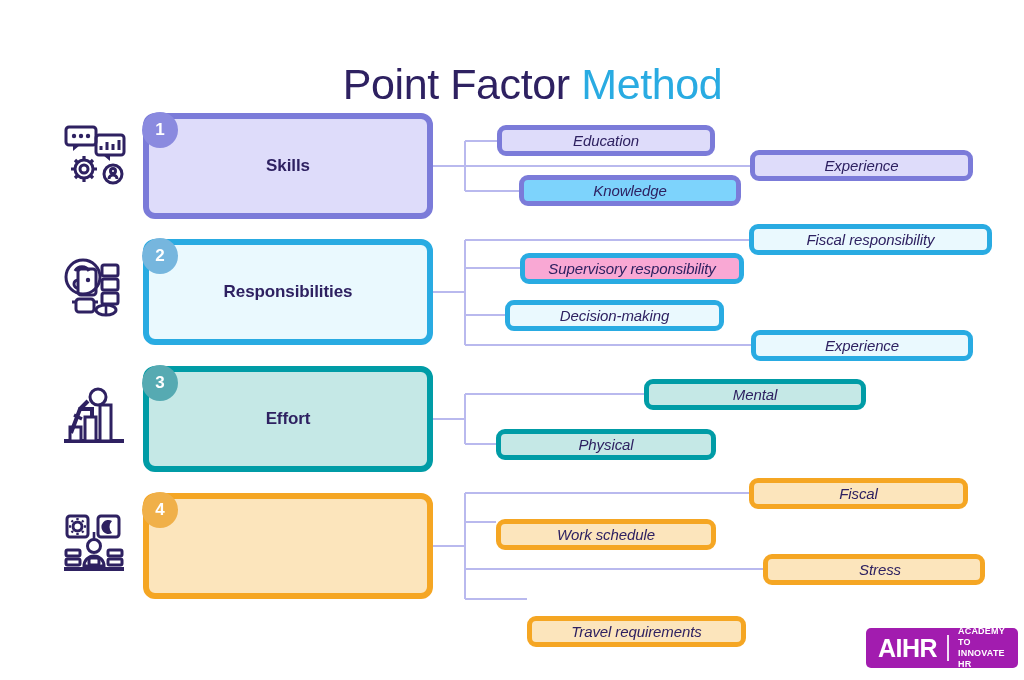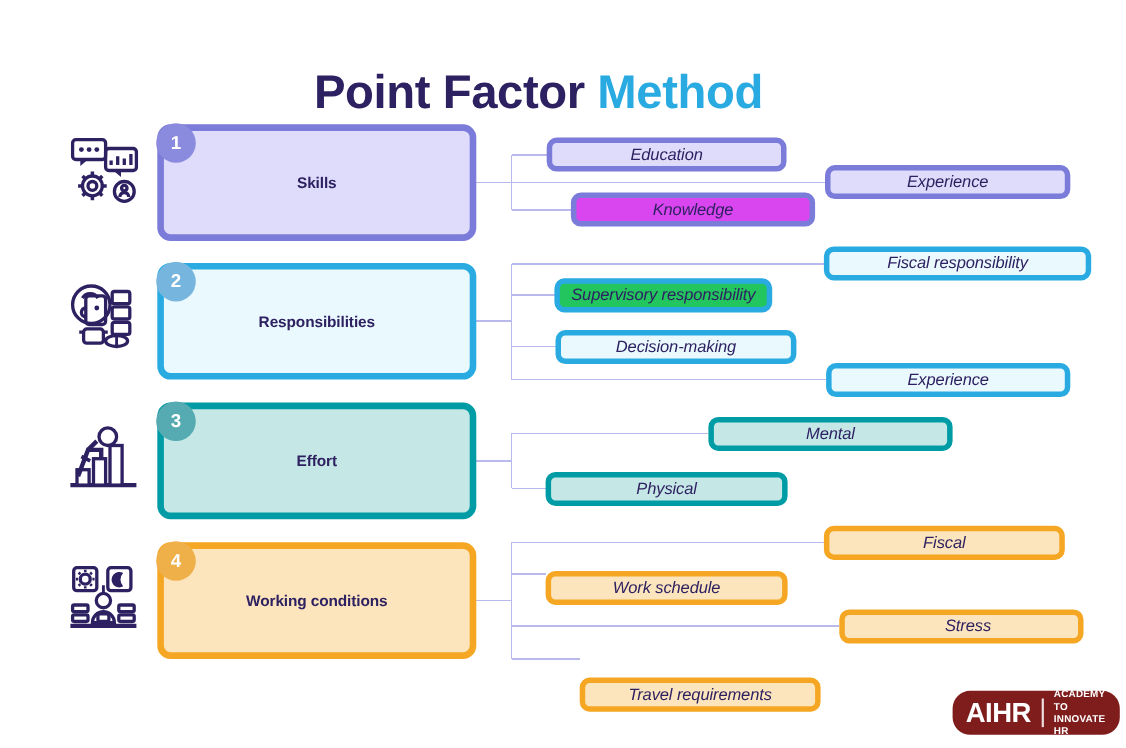--- a/index.html
+++ b/index.html
@@ -17,24 +17,25 @@
   }
 
   
   #page-title {
     position: absolute;
     top: 34px;
     left: 0;
     width: 979px;
     text-align: center;
     font-size: 43px;
-    font-weight: bold;
+    font-weight: normal;
     letter-spacing: -0.4px;
     line-height: 1;
     white-space: nowrap;
+    padding-left: 43px;
   }
   #page-title .t-dark { color: #2E2161; }
   #page-title .t-accent { color: #29ABE2; }
 
   
   #connectors {
     position: absolute;
     top: 0; left: 0;
     width: 1024px;
     height: 680px;
@@ -54,21 +55,21 @@
     position: absolute;
     box-sizing: border-box;
     border-radius: 12px;
     border-style: solid;
     border-width: 6px;
     display: flex;
     align-items: center;
     justify-content: center;
   }
   .cat-box .cat-label {
-    font-size: 14px;
+    font-size: 17px;
     font-weight: bold;
     color: #2E2161;
     text-align: center;
     letter-spacing: -0.1px;
   }
   .cat-badge {
     position: absolute;
     top: -7px;
     left: -7px;
     width: 36px;
@@ -101,22 +102,22 @@
     letter-spacing: -0.1px;
   }
 
   
   #logo {
     position: absolute;
     left: 866px;
     top: 628px;
     width: 152px;
     height: 40px;
-    background: #7f1d1d;
-    border-radius: 16px;
+    background: #a21caf;
+    border-radius: 5px;
     display: flex;
     align-items: center;
     padding-left: 12px;
     box-sizing: border-box;
   }
   #logo .logo-mark {
     color: #ffffff;
     font-size: 25px;
     font-weight: bold;
     letter-spacing: -0.5px;
@@ -246,33 +247,33 @@
   <span class="cat-badge" style="background:#8A8ADF;">1</span>
   <span class="cat-label">Skills</span>
 </div>
 
 <div class="sub-box" style="left:497px; top:125px; width:218px; height:31px; background:#DEDCFA; border-color:#7B7BD9;">
   <span class="sub-label">Education</span>
 </div>
 <div class="sub-box" style="left:750px; top:150px; width:223px; height:31px; background:#DEDCFA; border-color:#7B7BD9;">
   <span class="sub-label">Experience</span>
 </div>
-<div class="sub-box" style="left:519px; top:175px; width:222px; height:31px; background:#d946ef; border-color:#7B7BD9;">
+<div class="sub-box" style="left:519px; top:175px; width:222px; height:31px; background:#7dd3fc; border-color:#7B7BD9;">
   <span class="sub-label">Knowledge</span>
 </div>
 
 <div class="cat-box" style="left:143px; top:239px; width:290px; height:106px; background:#EAF9FE; border-color:#29ABE2;">
   <span class="cat-badge" style="background:#76B6DE;">2</span>
   <span class="cat-label">Responsibilities</span>
 </div>
 
 <div class="sub-box" style="left:749px; top:224px; width:243px; height:31px; background:#EAF9FE; border-color:#29ABE2;">
   <span class="sub-label">Fiscal responsibility</span>
 </div>
-<div class="sub-box" style="left:504px; top:253px; width:198px; height:31px; background:#22c55e; border-color:#29ABE2;">
+<div class="sub-box" style="left:520px; top:253px; width:224px; height:31px; background:#f9a8d4; border-color:#29ABE2;">
   <span class="sub-label">Supervisory responsibility</span>
 </div>
 <div class="sub-box" style="left:505px; top:300px; width:219px; height:31px; background:#EAF9FE; border-color:#29ABE2;">
   <span class="sub-label">Decision-making</span>
 </div>
 <div class="sub-box" style="left:751px; top:330px; width:222px; height:31px; background:#EAF9FE; border-color:#29ABE2;">
   <span class="sub-label">Experience</span>
 </div>
 
 <div class="cat-box" style="left:143px; top:366px; width:290px; height:106px; background:#C5E8E6; border-color:#009CA6;">
@@ -282,21 +283,20 @@
 
 <div class="sub-box" style="left:644px; top:379px; width:222px; height:31px; background:#C5E8E6; border-color:#009CA6;">
   <span class="sub-label">Mental</span>
 </div>
 <div class="sub-box" style="left:496px; top:429px; width:220px; height:31px; background:#C5E8E6; border-color:#009CA6;">
   <span class="sub-label">Physical</span>
 </div>
 
 <div class="cat-box" style="left:143px; top:493px; width:290px; height:106px; background:#FCE5BC; border-color:#F5A623;">
   <span class="cat-badge" style="background:#F0B049;">4</span>
-  <span class="cat-label">Working conditions</span>
 </div>
 
 <div class="sub-box" style="left:749px; top:478px; width:219px; height:31px; background:#FCE5BC; border-color:#F5A623;">
   <span class="sub-label">Fiscal</span>
 </div>
 <div class="sub-box" style="left:496px; top:519px; width:220px; height:31px; background:#FCE5BC; border-color:#F5A623;">
   <span class="sub-label">Work schedule</span>
 </div>
 <div class="sub-box" style="left:763px; top:554px; width:222px; height:31px; background:#FCE5BC; border-color:#F5A623;padding-left:12px;">
   <span class="sub-label">Stress</span>

